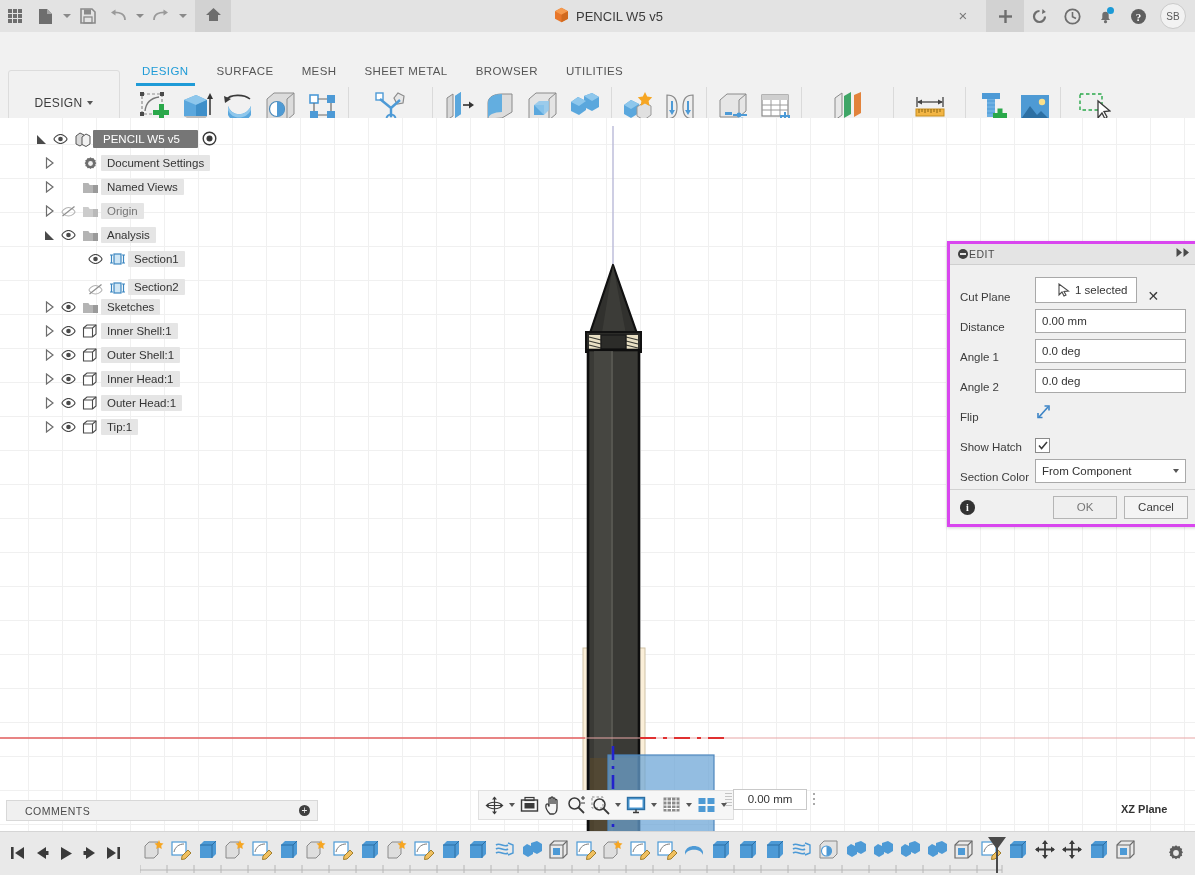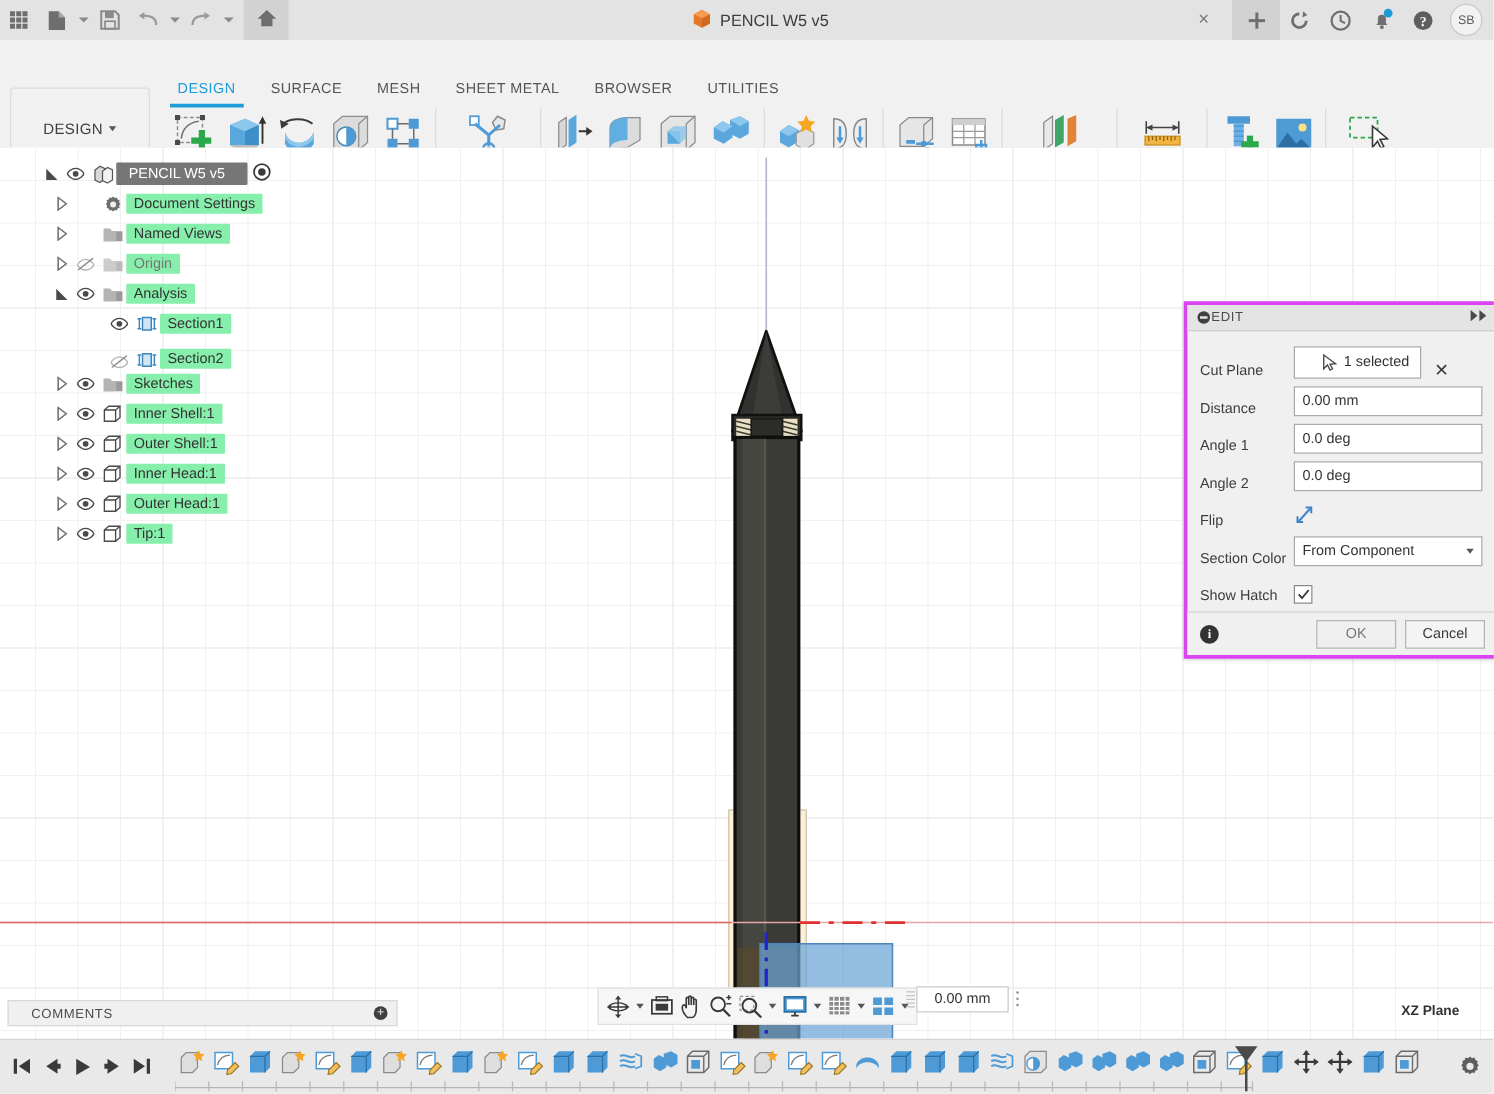--- a/index.html
+++ b/index.html
@@ -88,21 +88,21 @@
   }
   .br-head .lbl{font-size:10.5px;color:#4a4a4a;letter-spacing:.5px;margin-left:12px;}
   .collapse-arrows{position:absolute;left:6px;top:5px;display:flex;gap:1px;}
   .minus-circ{position:absolute;right:7px;top:4px;width:11px;height:11px;border-radius:50%;background:#3f3f3f;display:flex;align-items:center;justify-content:center;}
   .minus-circ i{display:block;width:6px;height:1.5px;background:#f0f0f0;}
   .tree{padding-top:5px;}
   .trow{height:24px;display:flex;align-items:center;font-size:11.5px;color:#333;position:relative;}
   .exp{width:15px;display:flex;align-items:center;justify-content:center;}
   .eye{width:22px;display:flex;align-items:center;justify-content:center;}
   .ticon{width:22px;display:flex;align-items:center;justify-content:center;}
-  .tlabel{background:#86efac;padding:2px 6px;border-radius:1px;color:#333;white-space:nowrap;}
+  .tlabel{background:#e5e5e5;padding:2px 6px;border-radius:1px;color:#333;white-space:nowrap;}
   .trow.root .tlabel{background:#767676;color:#fff;padding:3px 18px 3px 10px;}
 
   
   .dialog{
     position:absolute;left:947px;top:241px;width:246px;
     background:#f0f0f0;border:3px solid #d946ef;box-shadow:0 1px 3px rgba(0,0,0,.18);
   }
   .dlg-head{height:20px;background:#e4e4e4;border-bottom:1px solid #cfcfcf;display:flex;align-items:center;padding:0 8px;position:relative;}
   .dlg-head .t{font-size:10.5px;color:#4a4a4a;letter-spacing:.5px;margin-left:11px;}
   .dot-min{position:absolute;left:8px;top:5px;width:10px;height:10px;border-radius:50%;background:#3f3f3f;display:flex;align-items:center;justify-content:center;}
@@ -927,33 +927,33 @@
         <span>
           <svg width="17" height="16" viewBox="0 0 17 16">
               <path d="M4,13 L13,3" stroke="#3c84c6" stroke-width="1.6"></path>
               <path d="M9.5,2 H14 V6.5" fill="none" stroke="#3c84c6" stroke-width="1.6"></path>
               <path d="M3,9 V13.5 H7.5" fill="none" stroke="#3c84c6" stroke-width="1.6"></path>
             </svg>
         </span>
       </div>
 
       <div class="frow">
+        <span class="flabel">Show Hatch</span>
+        <span class="chk">
+          <svg width="10" height="9" viewBox="0 0 10 9">
+              <path d="M1,4.5 L3.6,7.5 L9,1" fill="none" stroke="#3a3a3a" stroke-width="1.5"></path>
+            </svg>
+        </span>
+      </div>
+
+      <div class="frow">
         <span class="flabel">Section Color</span>
         <span class="fselect">
           <span>From Component</span>
           <i class="caret-sm"></i>
-        </span>
-      </div>
-
-      <div class="frow">
-        <span class="flabel">Show Hatch</span>
-        <span class="chk">
-          <svg width="10" height="9" viewBox="0 0 10 9">
-              <path d="M1,4.5 L3.6,7.5 L9,1" fill="none" stroke="#3a3a3a" stroke-width="1.5"></path>
-            </svg>
         </span>
       </div>
     </div>
 
     <div class="dlg-foot">
       <span class="info-i">i</span>
       <span class="btns">
         <span class="btn">OK</span>
         <span class="btn cancel">Cancel</span>
       </span>

